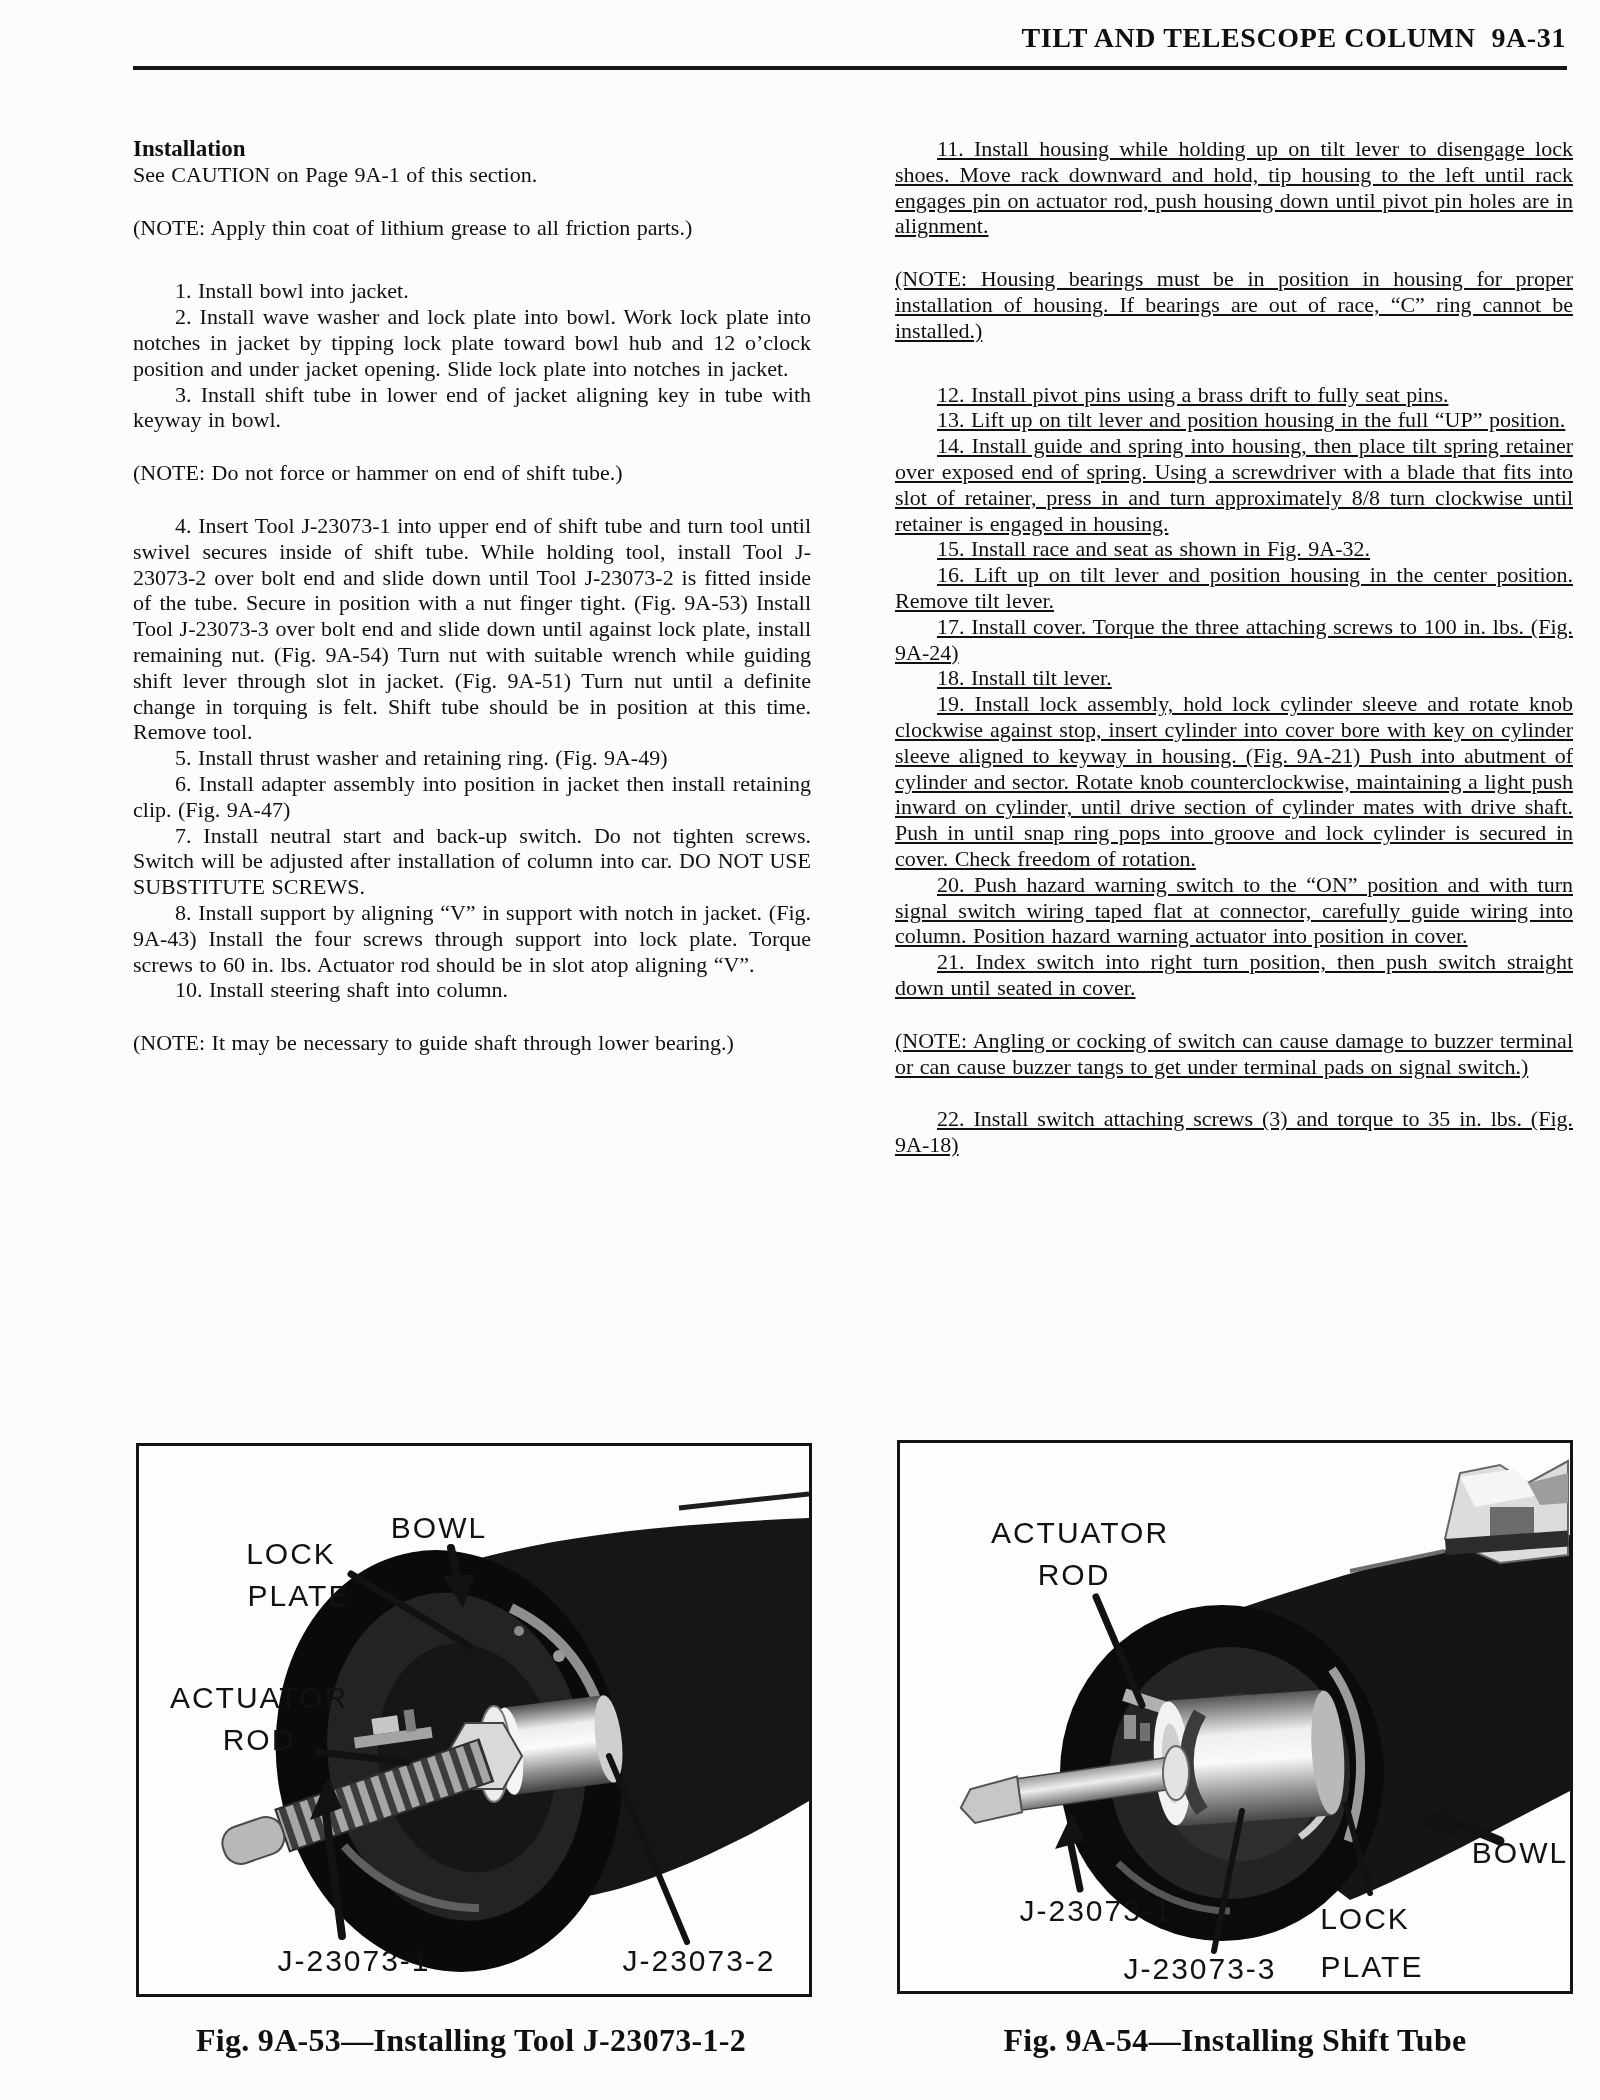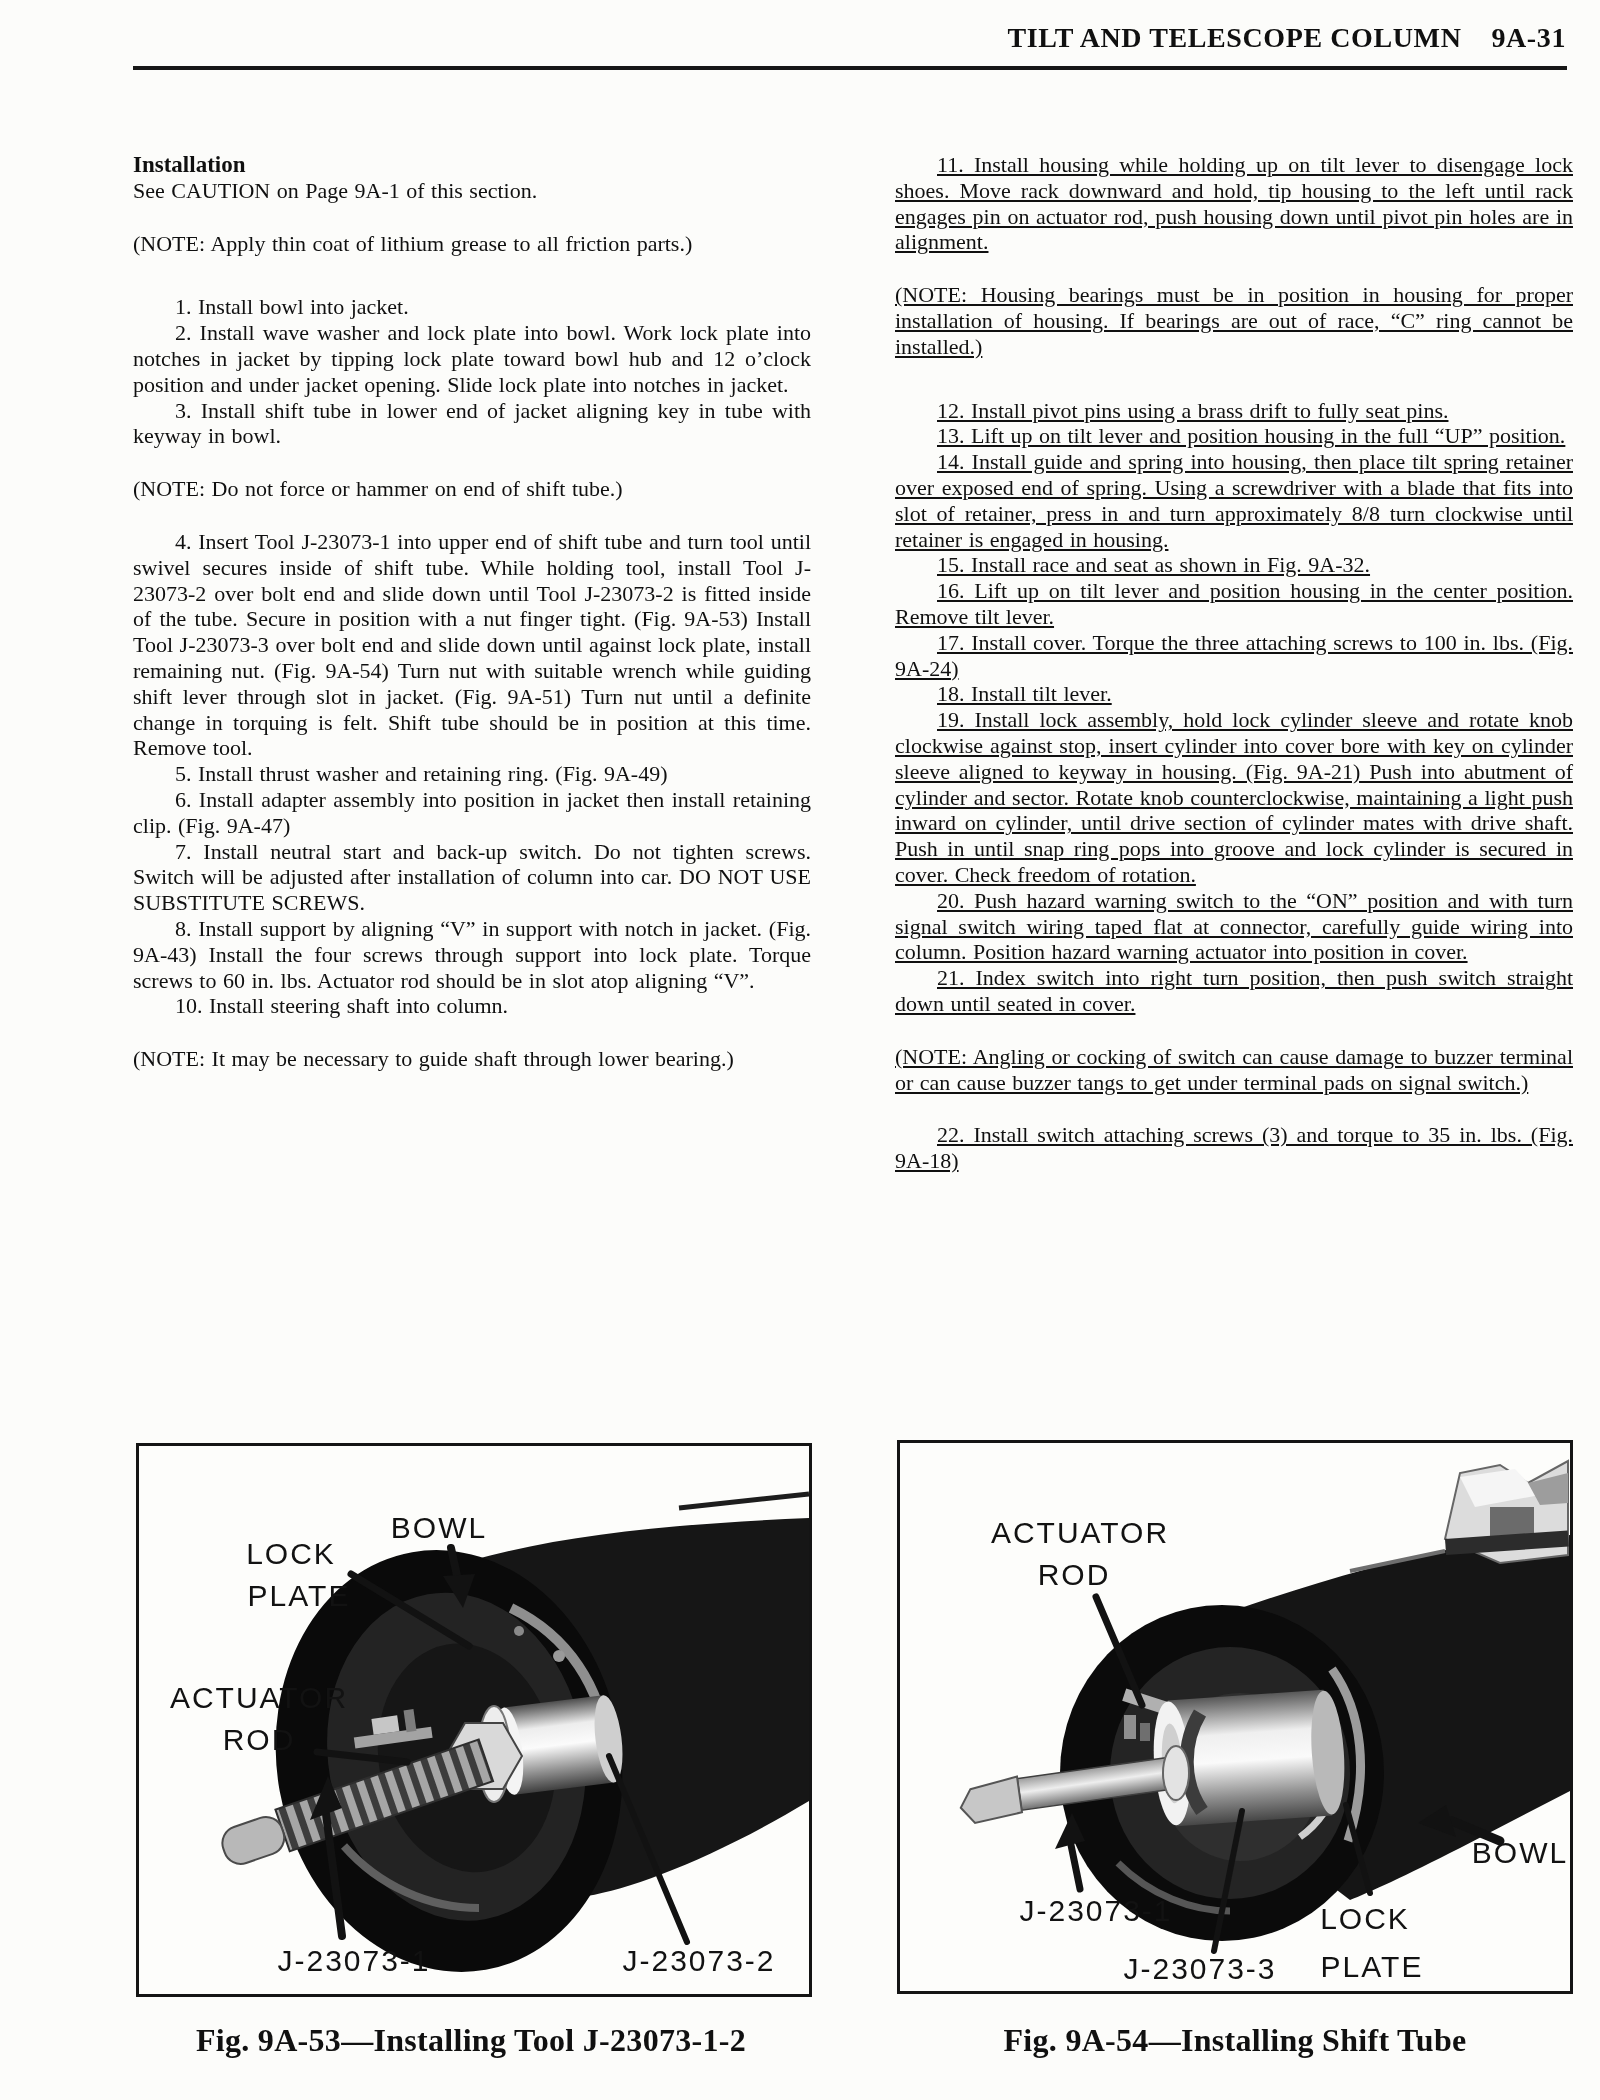--- a/index.html
+++ b/index.html
@@ -5,26 +5,26 @@
   html,body{margin:0;padding:0;background:#e8e8e4;}
   .page{
     position:relative;width:1600px;height:2100px;margin:0 auto;
     background:#fcfcfa;color:#101010;overflow:hidden;
     font-family:"Liberation Serif", serif;
   }
   .hdr{
     position:absolute;top:22px;right:34px;
     font-size:28px;font-weight:bold;letter-spacing:0.6px;white-space:nowrap;
   }
-  .hdr .pagenum{margin-left:30px;}
+  .hdr .pagenum{margin-left:16px;}
   .hdr-rule{
     position:absolute;left:133px;top:66px;width:1434px;height:4px;background:#171717;
   }
   .col{
-    position:absolute;top:152px;width:678px;
+    position:absolute;top:136px;width:678px;
     font-size:22px;line-height:25.8px;text-align:justify;
     word-spacing:1px;
   }
   .col-left{left:133px;}
   .col-right{left:895px;text-decoration:underline;}
   .col p{margin:0;}
   .heading{font-weight:bold;font-size:23px;margin:0 0 29px 0;text-align:left;}
   .step{text-indent:42px;}
   .gap{margin-top:27px !important;}
   .biggap{margin-top:38px !important;}

